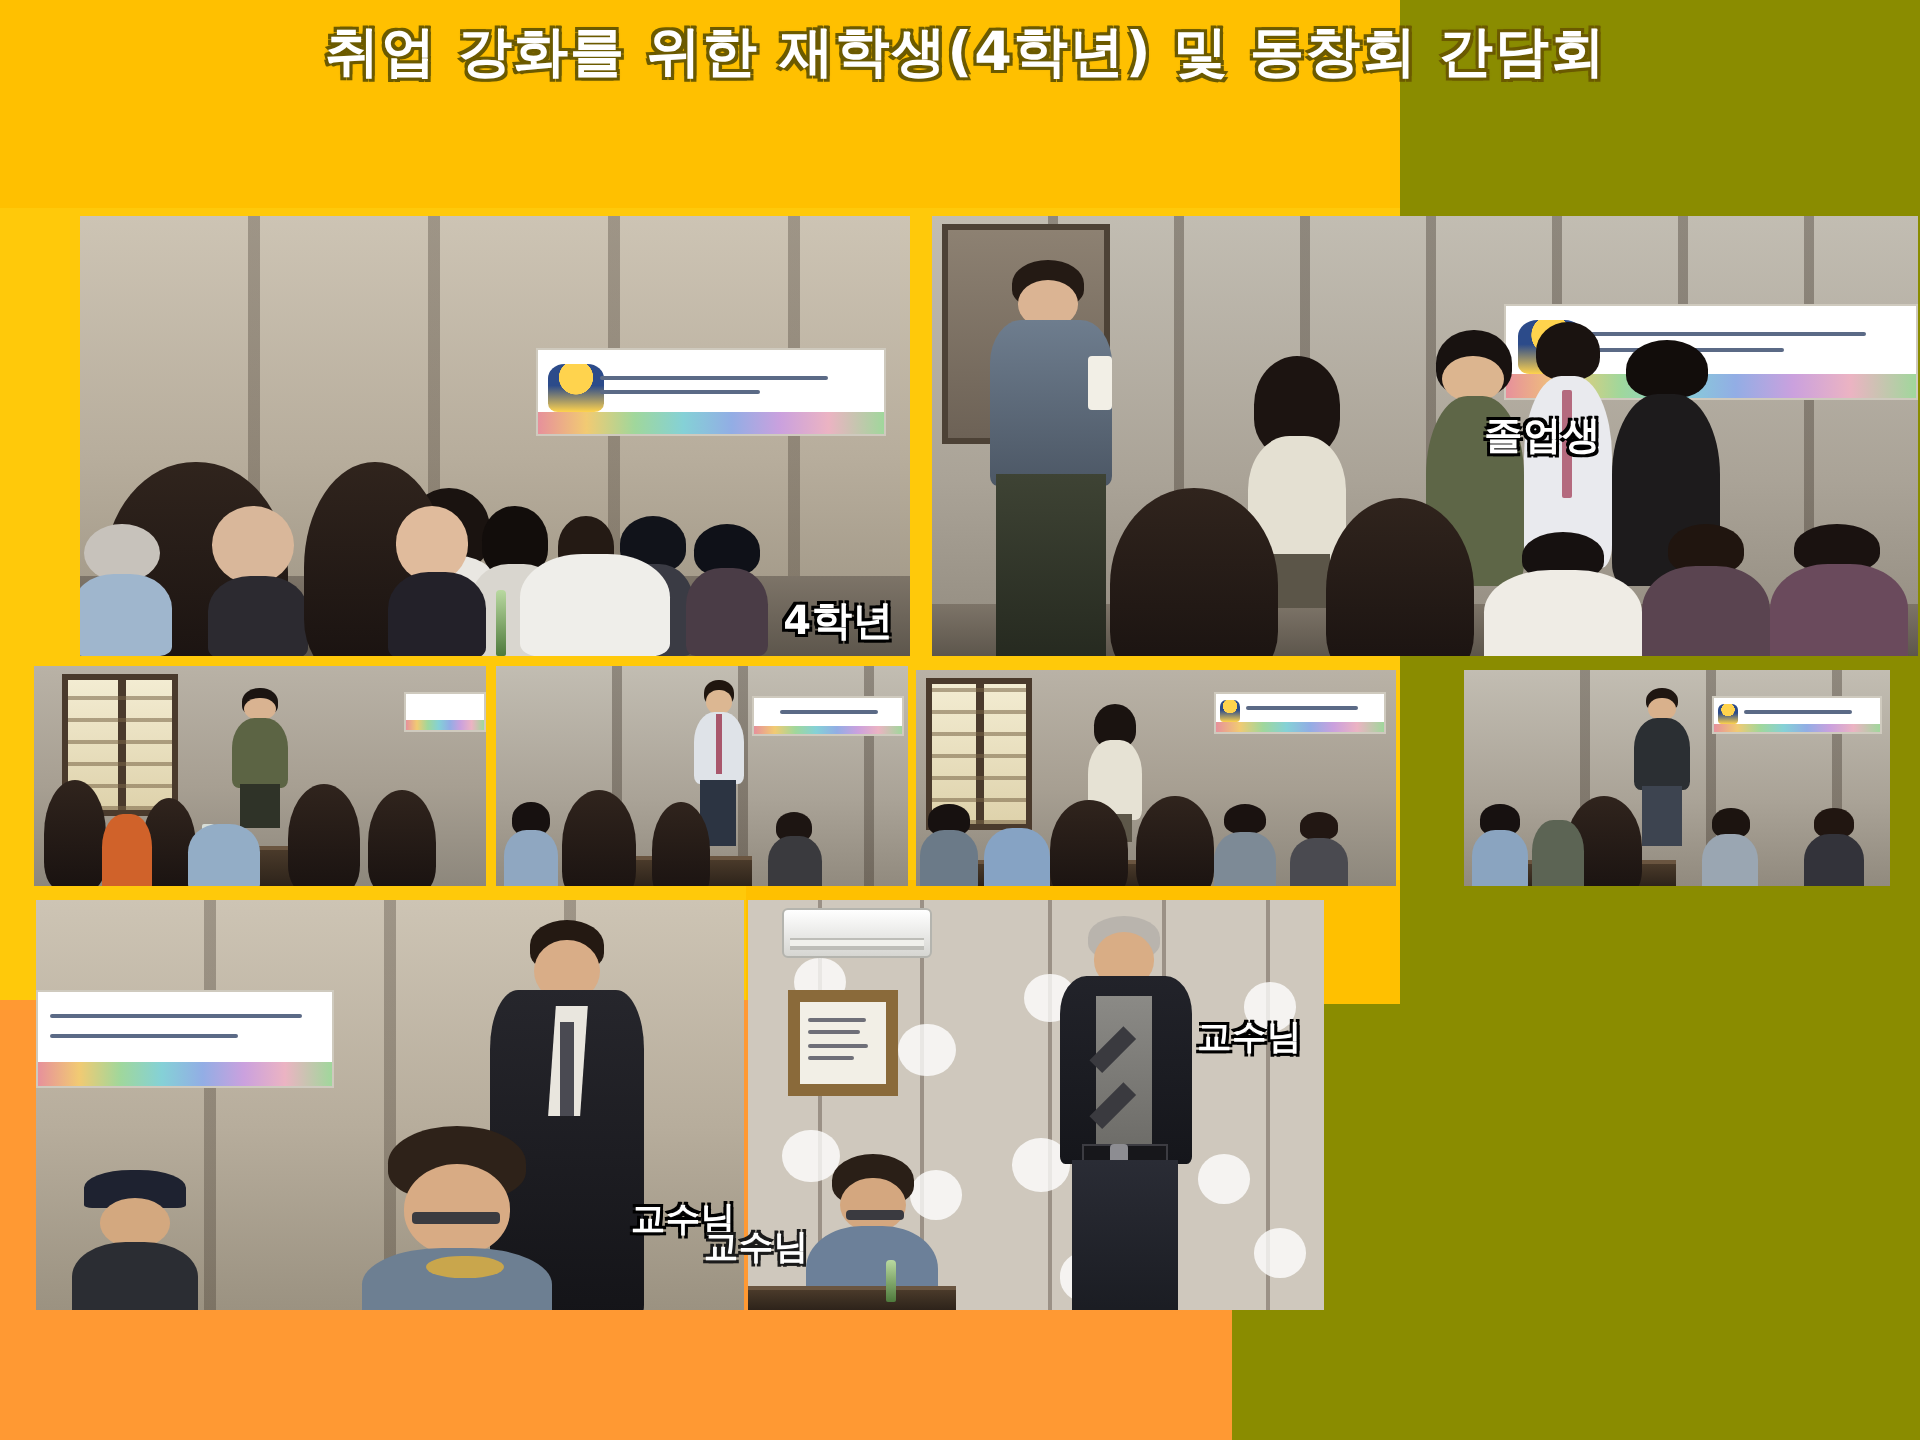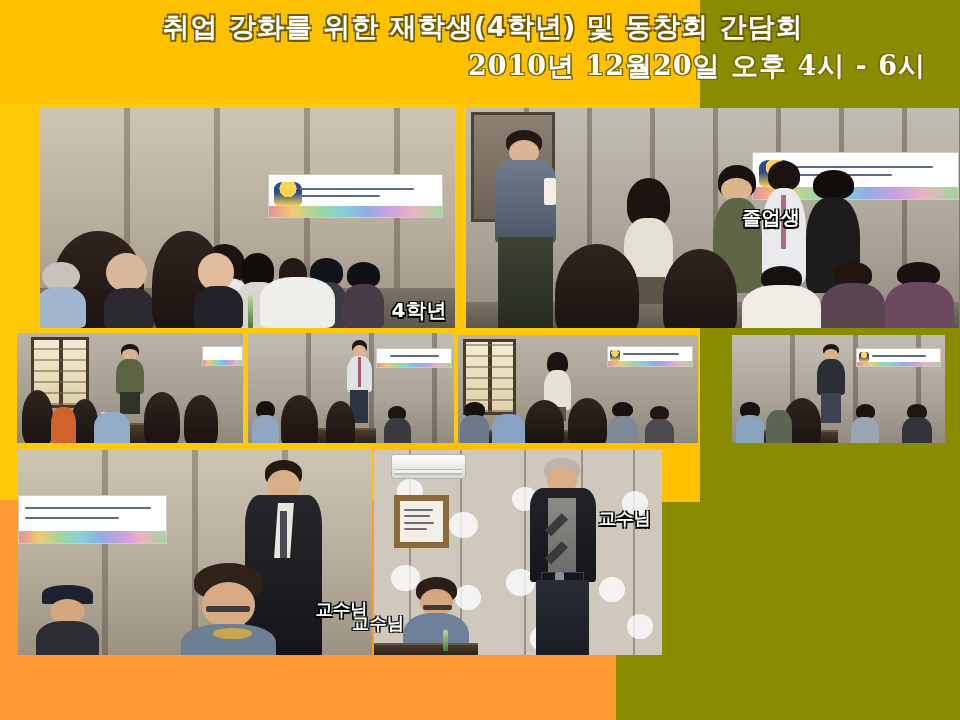--- a/index.html
+++ b/index.html
@@ -209,21 +209,20 @@
 
   <div class="bg-olive"></div>
   <div class="bg-yellow-top"></div>
   <div class="bg-yellow-body"></div>
   <div class="bg-yellow-mid"></div>
   <div class="bg-orange-left"></div>
   <div class="bg-orange-main"></div>
 
   <div class="title-wrap">
     <div class="title-l1">취업 강화를 위한 재학생(4학년) 및 동창회 간담회</div>
-    <div class="title-l2">2010년 12월20일 오후 4시 - 6시</div>
   </div>
 
   <div class="photo" style="left:40px; top:108px; width:415px; height:220px;">
     <div class="scene">
       <div class="wall warm"></div>
       <div class="seams wide"></div>
 
       <div class="banner" style="left:55%; top:30%; width:42%; height:20%;">
         <div class="b-mascot"></div>
         <div class="b-line" style="top:30%; width:66%;"></div>

